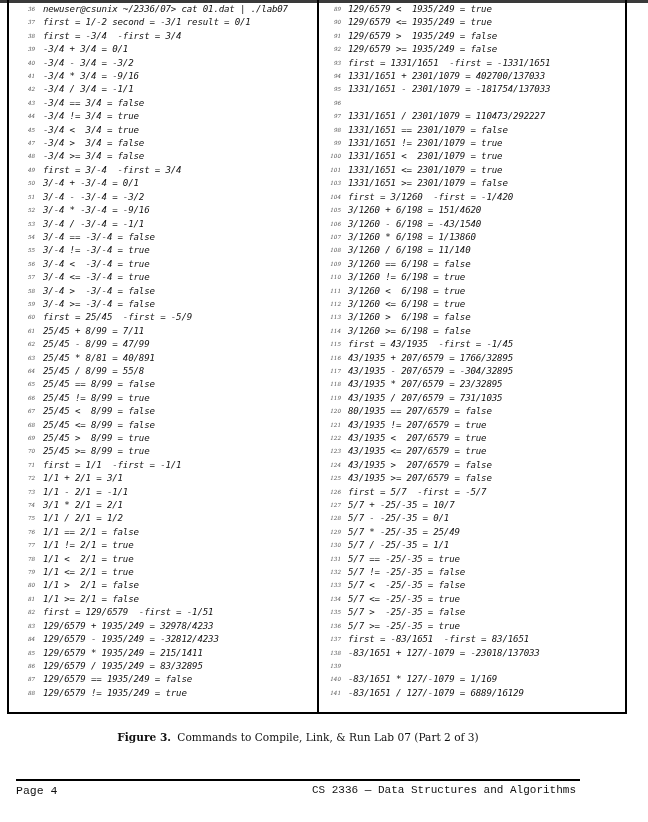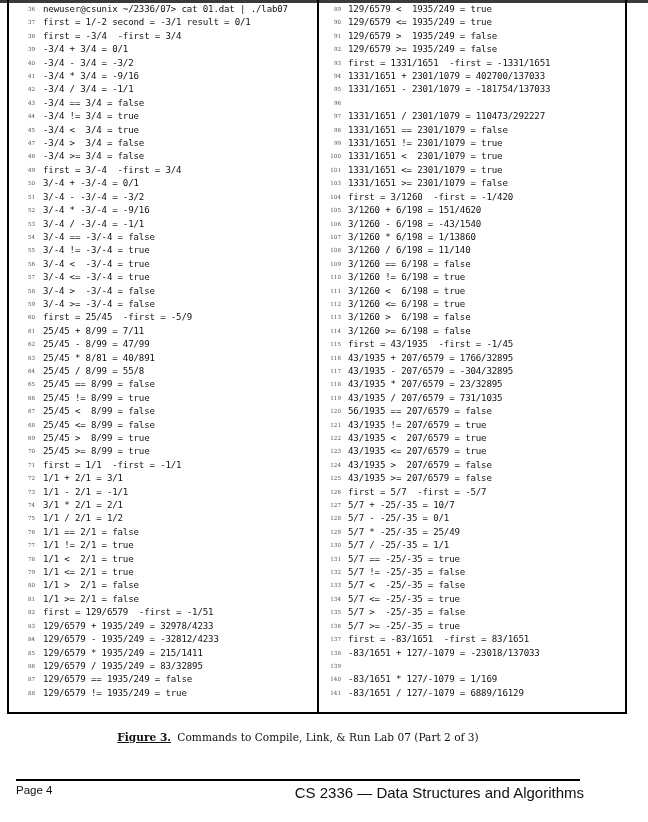--- a/index.html
+++ b/index.html
@@ -1,32 +1,32 @@
 <!DOCTYPE html>
 <html><head>
 <meta charset="utf-8">
 <style>
   html, body { margin: 0; padding: 0; background: #ffffff; }
   body { width: 648px; height: 822px; position: relative; overflow: hidden; }
   .topbar { position: absolute; left: 0; top: 0; width: 648px; height: 3px; background: #3a3a3a; }
   .frame { position: absolute; top: 0; height: 714px; border-left: 2px solid #000; border-right: 2px solid #000; border-bottom: 2px solid #000; box-sizing: border-box; }
   #frame-left { left: 7px; width: 312px; }
   #frame-right { left: 319px; width: 308px; border-left: none; }
-  .listing { position: absolute; top: 3px; left: 0; right: 0; }
+  .listing { position: absolute; top: 3px; left: 0; right: 0; font-style: italic; }
   .line { position: relative; height: 13.42px; line-height: 13.42px; white-space: pre; font-family: "DejaVu Sans Mono", "Liberation Mono", monospace; font-size: 9.1px; color: #111; }
   .ln { position: absolute; left: 0; width: 26px; text-align: right; font-family: "DejaVu Serif", "Liberation Serif", serif; font-size: 5.6px; color: #555; }
   .code { position: absolute; left: 34px; letter-spacing: -0.15px; }
   #frame-right .ln { left: -4px; }
   #frame-right .code { left: 29px; }
   .caption { position: absolute; left: 0; width: 648px; top: 731px; text-align: center; font-family: "DejaVu Serif", "Liberation Serif", serif; font-size: 10.6px; color: #111; }
-  .caption b { font-weight: bold; margin-right: 3px; text-decoration: underline; }
+  .caption b { font-weight: bold; margin-right: 3px; }
   .caption-inner { position: relative; left: -26px; }
   .rule { position: absolute; left: 16px; width: 564px; top: 779px; height: 2px; background: #000; }
-  .footer-left { position: absolute; left: 16px; top: 784px; font-family: Liberation Sans, sans-serif; font-size: 11.5px; color: #111; }
-  .footer-right { position: absolute; right: 64px; top: 784px; font-family: Liberation Sans, sans-serif; font-size: 15px; color: #111; }
+  .footer-left { position: absolute; left: 16px; top: 784px; font-family: Liberation Mono, monospace; font-size: 11.5px; color: #111; }
+  .footer-right { position: absolute; right: 72px; top: 784px; font-family: Liberation Mono, monospace; font-size: 11px; color: #111; }
 </style>
 </head>
 <body>
 
 <div class="topbar"></div>
 
 <div class="frame" id="frame-left">
   <div class="listing" id="listing-left">
       <div class="line"><span class="ln">36</span><span class="code">newuser@csunix ~/2336/07&gt; cat 01.dat | ./lab07</span></div>
       <div class="line"><span class="ln">37</span><span class="code">first = 1/-2 second = -3/1 result = 0/1</span></div>
@@ -108,21 +108,21 @@
       <div class="line"><span class="ln">110</span><span class="code">3/1260 != 6/198 = true</span></div>
       <div class="line"><span class="ln">111</span><span class="code">3/1260 &lt;  6/198 = true</span></div>
       <div class="line"><span class="ln">112</span><span class="code">3/1260 &lt;= 6/198 = true</span></div>
       <div class="line"><span class="ln">113</span><span class="code">3/1260 &gt;  6/198 = false</span></div>
       <div class="line"><span class="ln">114</span><span class="code">3/1260 &gt;= 6/198 = false</span></div>
       <div class="line"><span class="ln">115</span><span class="code">first = 43/1935  -first = -1/45</span></div>
       <div class="line"><span class="ln">116</span><span class="code">43/1935 + 207/6579 = 1766/32895</span></div>
       <div class="line"><span class="ln">117</span><span class="code">43/1935 - 207/6579 = -304/32895</span></div>
       <div class="line"><span class="ln">118</span><span class="code">43/1935 * 207/6579 = 23/32895</span></div>
       <div class="line"><span class="ln">119</span><span class="code">43/1935 / 207/6579 = 731/1035</span></div>
-      <div class="line"><span class="ln">120</span><span class="code">56/1935 == 207/6579 = false</span></div>
+      <div class="line"><span class="ln">120</span><span class="code">80/1935 == 207/6579 = false</span></div>
       <div class="line"><span class="ln">121</span><span class="code">43/1935 != 207/6579 = true</span></div>
       <div class="line"><span class="ln">122</span><span class="code">43/1935 &lt;  207/6579 = true</span></div>
       <div class="line"><span class="ln">123</span><span class="code">43/1935 &lt;= 207/6579 = true</span></div>
       <div class="line"><span class="ln">124</span><span class="code">43/1935 &gt;  207/6579 = false</span></div>
       <div class="line"><span class="ln">125</span><span class="code">43/1935 &gt;= 207/6579 = false</span></div>
       <div class="line"><span class="ln">126</span><span class="code">first = 5/7  -first = -5/7</span></div>
       <div class="line"><span class="ln">127</span><span class="code">5/7 + -25/-35 = 10/7</span></div>
       <div class="line"><span class="ln">128</span><span class="code">5/7 - -25/-35 = 0/1</span></div>
       <div class="line"><span class="ln">129</span><span class="code">5/7 * -25/-35 = 25/49</span></div>
       <div class="line"><span class="ln">130</span><span class="code">5/7 / -25/-35 = 1/1</span></div>

